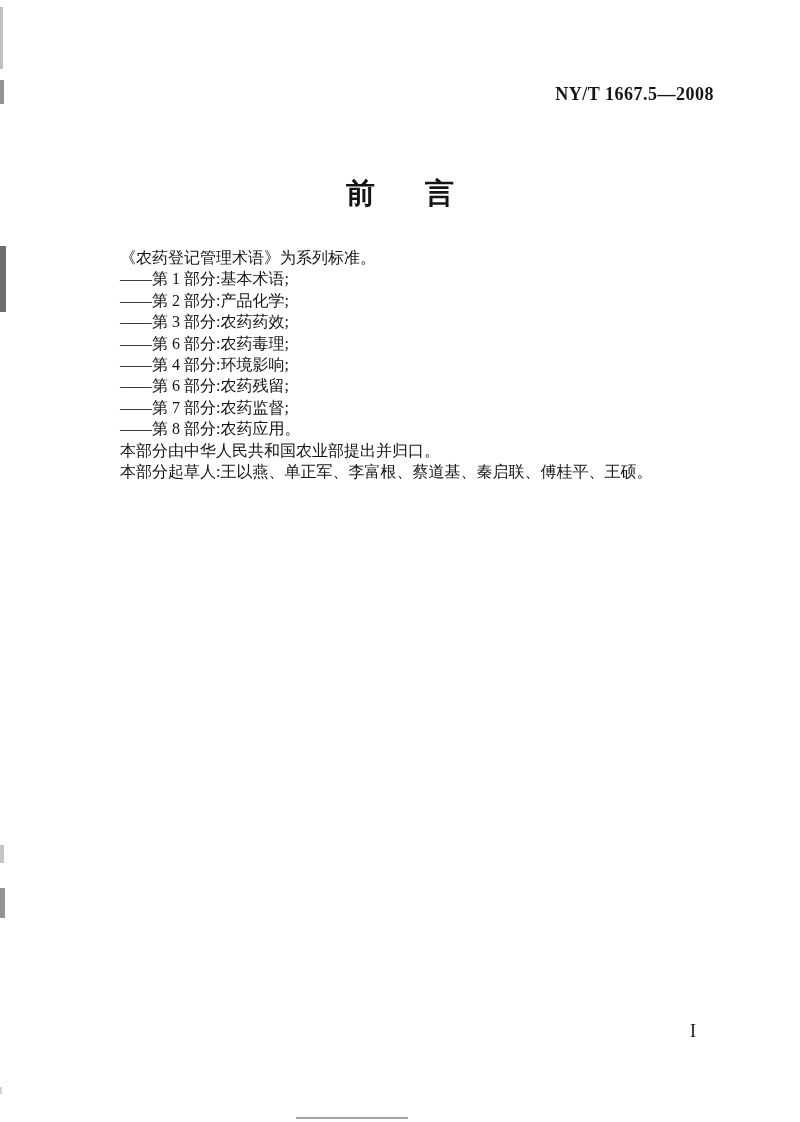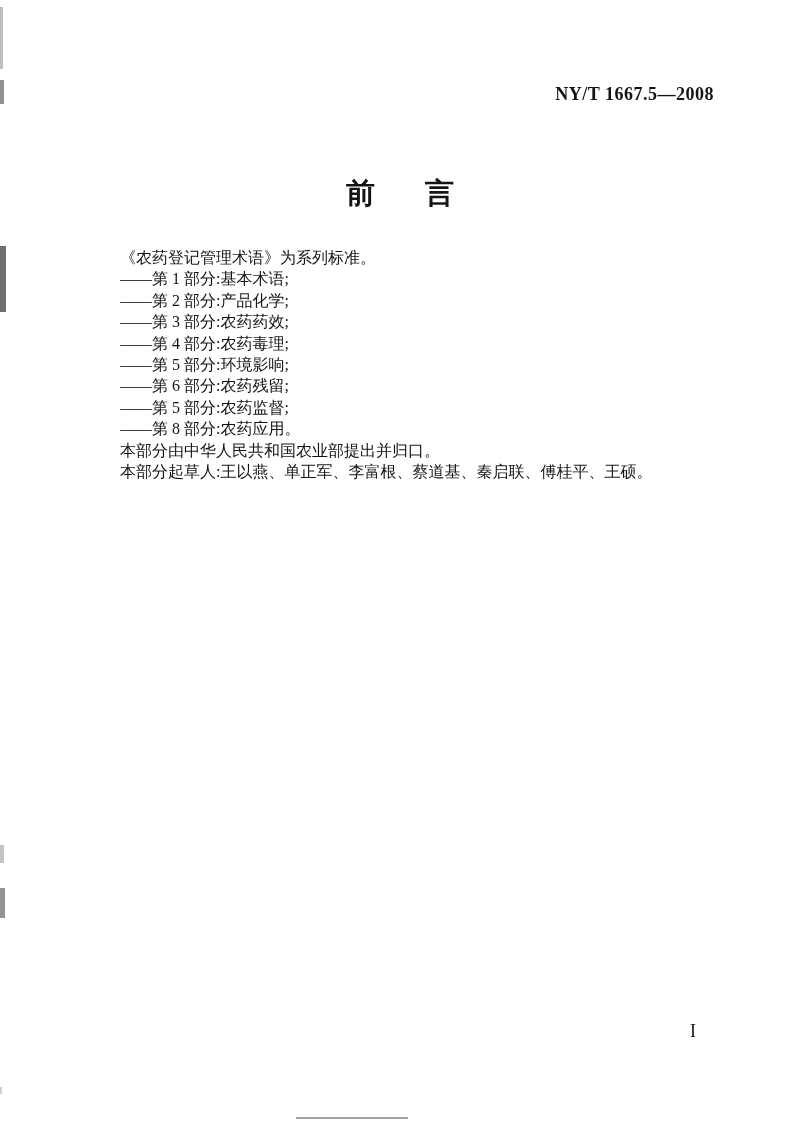--- a/index.html
+++ b/index.html
@@ -102,24 +102,24 @@
   <h1 class="title">
     <span>前</span>
     <span>言</span>
   </h1>
 
   <div class="body-block">
     <div class="line">《农药登记管理术语》为系列标准。</div>
     <div class="line">——第 1 部分:基本术语;</div>
     <div class="line">——第 2 部分:产品化学;</div>
     <div class="line">——第 3 部分:农药药效;</div>
-    <div class="line">——第 4 部分:农药毒理;</div>
-    <div class="line">——第 5 部分:环境影响;</div>
+    <div class="line">——第 6 部分:农药毒理;</div>
+    <div class="line">——第 4 部分:环境影响;</div>
     <div class="line">——第 6 部分:农药残留;</div>
-    <div class="line">——第 5 部分:农药监督;</div>
+    <div class="line">——第 7 部分:农药监督;</div>
     <div class="line">——第 8 部分:农药应用。</div>
     <div class="line">本部分由中华人民共和国农业部提出并归口。</div>
     <div class="line">本部分起草人:王以燕、单正军、李富根、蔡道基、秦启联、傅桂平、王硕。</div>
   </div>
 
   <div class="page-number">I</div>
 
   <div class="footer-line"></div>
 
 </div>

